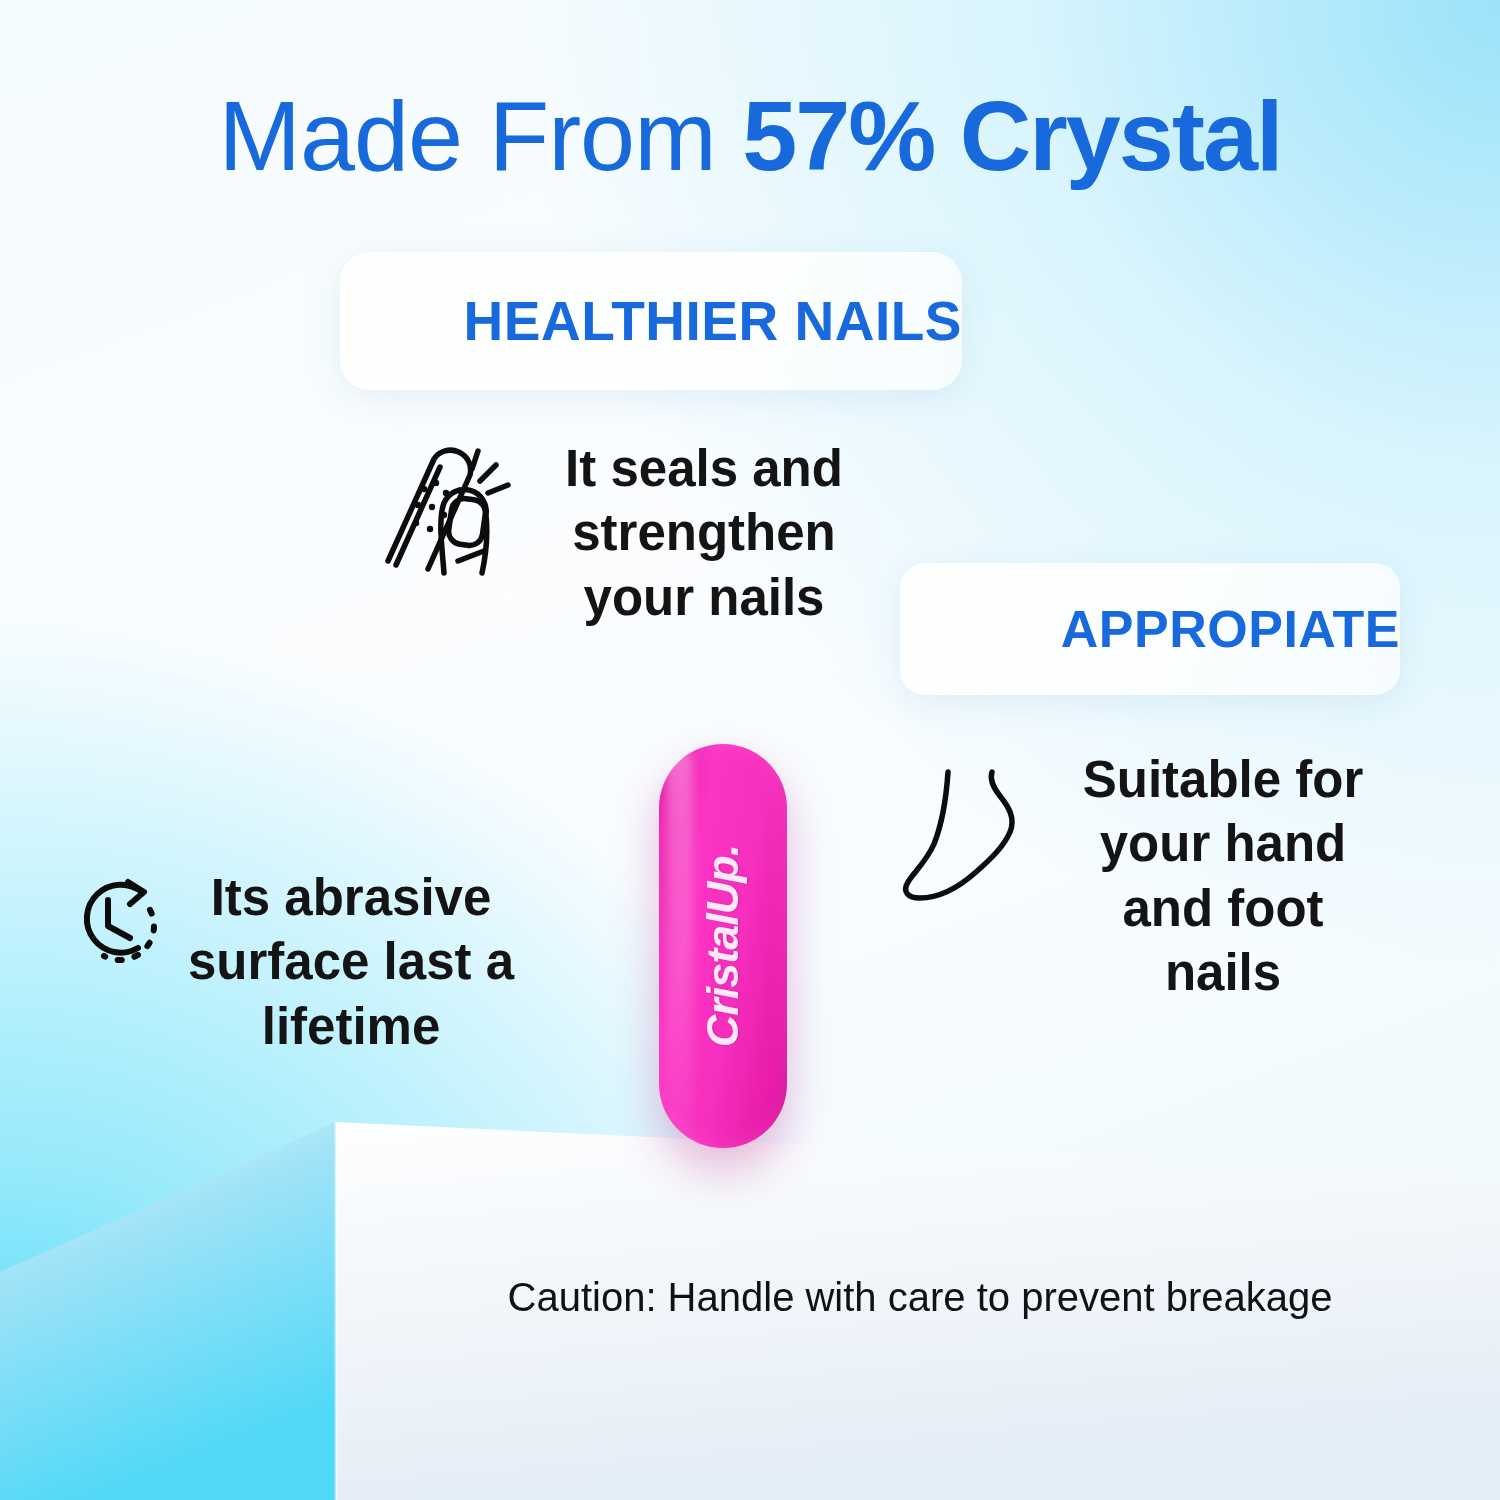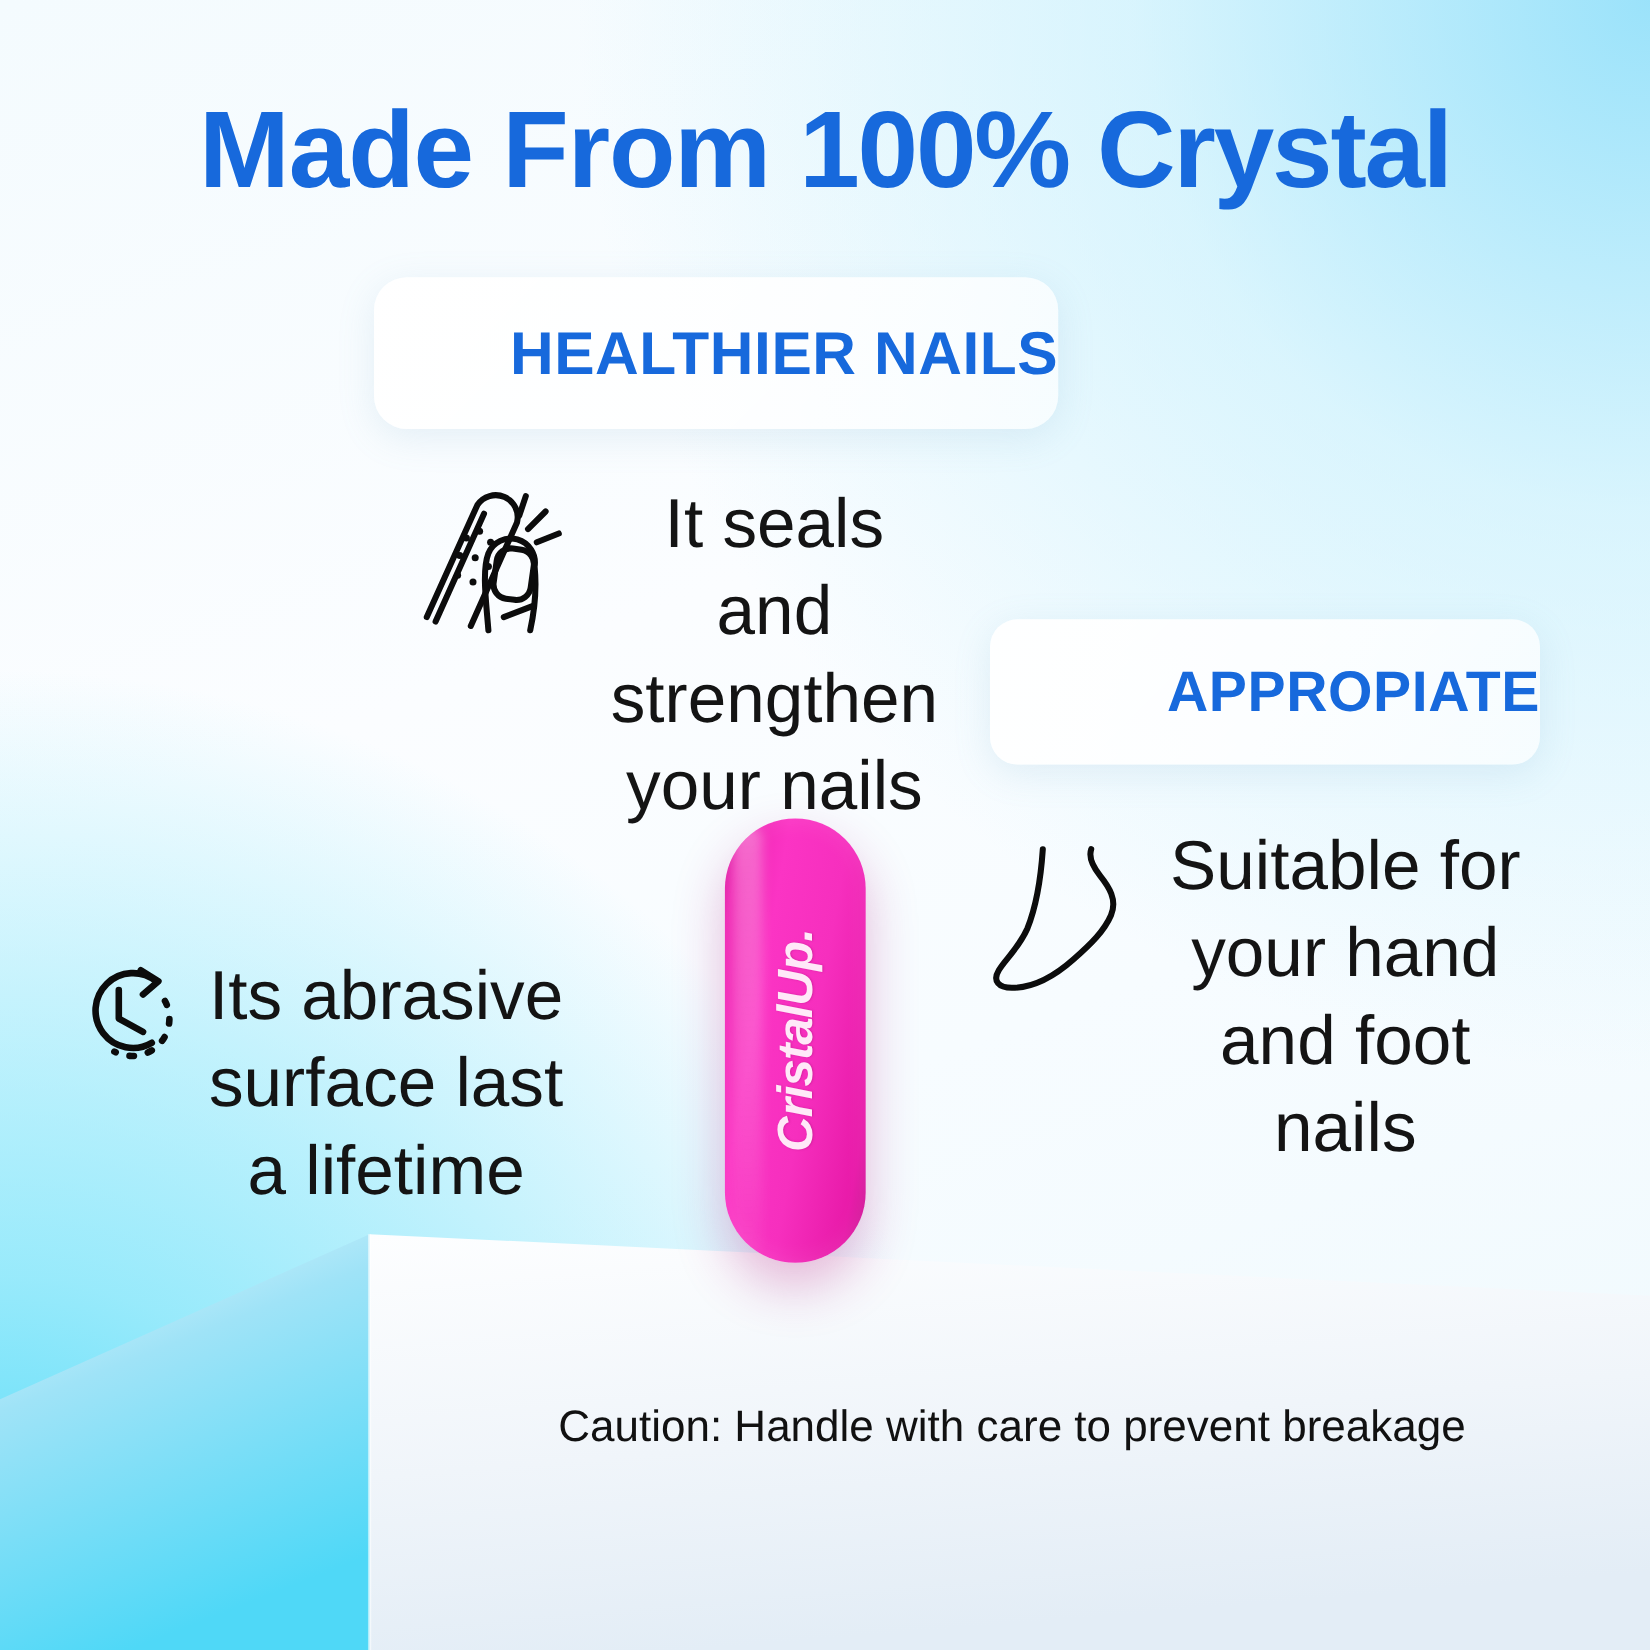--- a/index.html
+++ b/index.html
@@ -27,21 +27,21 @@
   
   .headline {
     position:absolute; left:0; top:84px; width:1500px;
     text-align:center;
     font-size:99px;
     line-height:1.06;
     color:#1769dc;
     letter-spacing:-1px;
     white-space:nowrap;
   }
-  .headline .light { font-weight:700; }
+  .headline .light { font-weight:400; }
   .headline .heavy { font-weight:800; letter-spacing:-2px; }
 
   
   .badge {
     position:absolute;
     display:flex; align-items:center; justify-content:flex-end;
     border-radius:30px;
     background:
       linear-gradient(135deg, rgba(255,255,255,0.97) 0%, rgba(255,255,255,0.86) 55%, rgba(255,255,255,0.66) 100%);
     box-shadow:0 8px 34px rgba(120,170,200,0.16);
@@ -51,21 +51,21 @@
     text-align:center;
   }
   #badge-healthier { left:340px; top:252px; width:622px; height:138px; font-size:55px; }
   #badge-appropiate { left:900px; top:563px; width:500px; height:132px; font-size:52px;border-radius:25px; }
   #badge-durable { left:122px; top:697px; width:440px; height:134px; font-size:52px; }
 
   
   .feature { position:absolute; display:flex; align-items:flex-start; }
   .feature .icon { flex:0 0 auto; }
   .feature .ftext {
-    font-size:63px; line-height:1.26; color:#141414; font-weight:400;
+    font-size:51px; line-height:1.26; color:#141414; font-weight:700;
   }
 
   #feature-seals { left:372px; top:437px; width:500px; }
   #feature-seals .ftext { width:320px; margin-left:22px; text-align:center; }
 
   #feature-durable { left:64px; top:866px; width:470px; }
   #feature-durable .ftext { width:330px; margin-left:18px; text-align:center; }
 
   #feature-appropiate { left:896px; top:748px; width:510px; }
   #feature-appropiate .ftext { width:330px; margin-left:2px; text-align:center; }
@@ -121,21 +121,21 @@
         <stop offset="55%" stop-color="#f0f5fa"></stop>
         <stop offset="100%" stop-color="#e3edf6"></stop>
       </linearGradient>
     </defs>
     <polygon points="0,1272 336,1122 336,1500 0,1500" fill="url(#gLeft)"></polygon>
     <polygon points="336,1122 1500,1178 1500,1500 336,1500" fill="url(#gFront)"></polygon>
     <line x1="336" y1="1122" x2="336" y2="1500" stroke="#ffffff" stroke-opacity="0.55" stroke-width="3"></line>
   </svg>
 
   <div class="headline">
-    <span class="light">Made From </span><span class="heavy">100% Crystal</span>
+    <span class="light">Made From </span><span class="heavy">57% Crystal</span>
   </div>
 
   <div class="badge" id="badge-healthier">
     <span>HEALTHIER NAILS</span>
   </div>
 
   <div class="badge" id="badge-appropiate">
     <span>APPROPIATE</span>
   </div>
 

